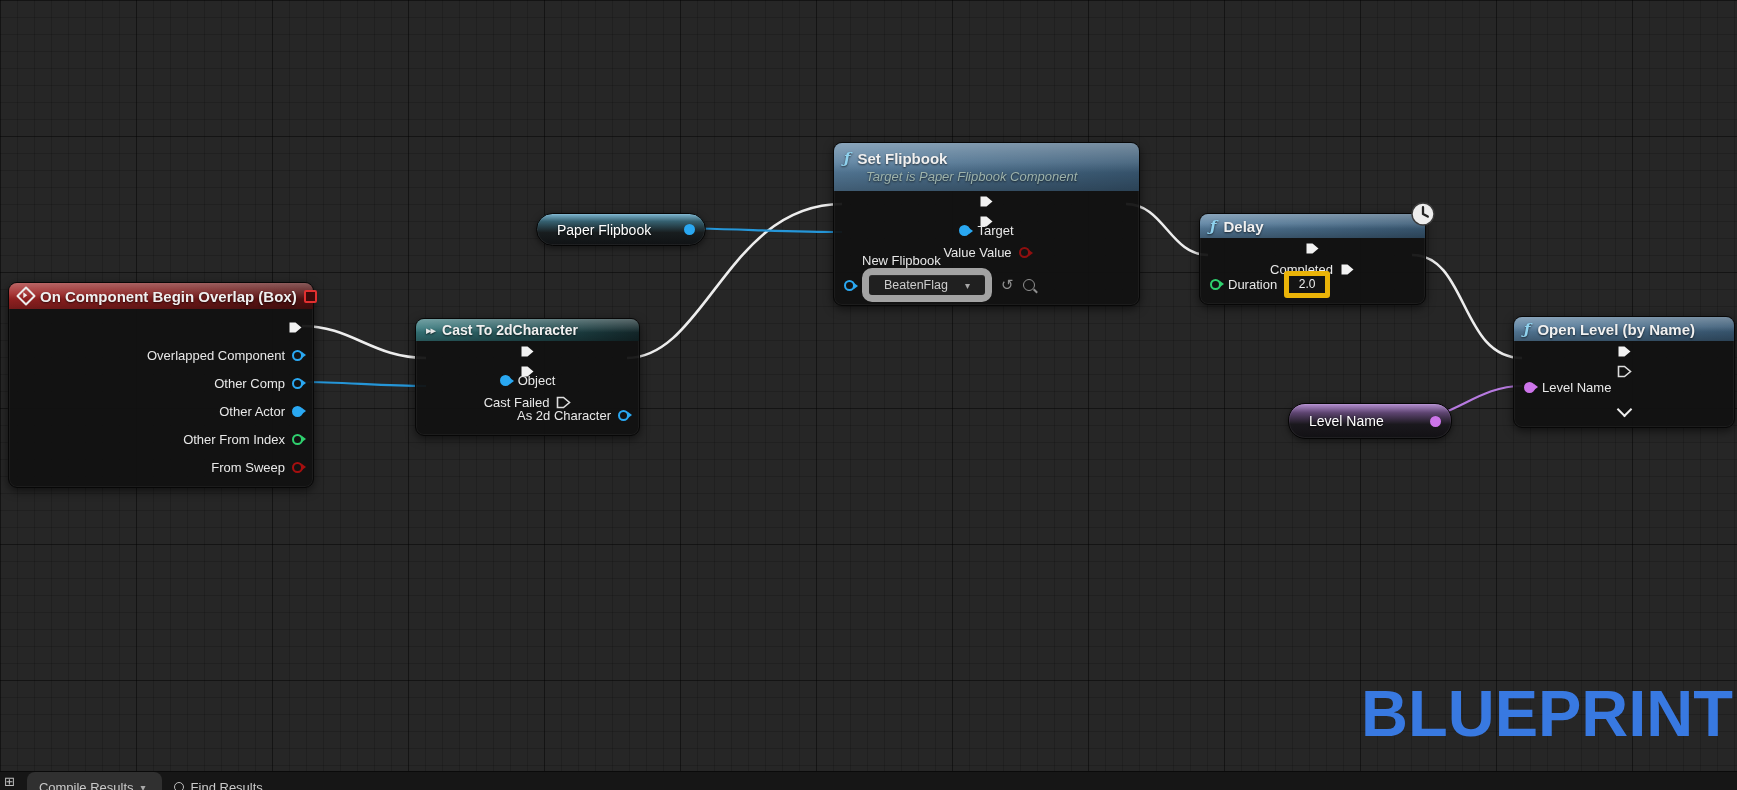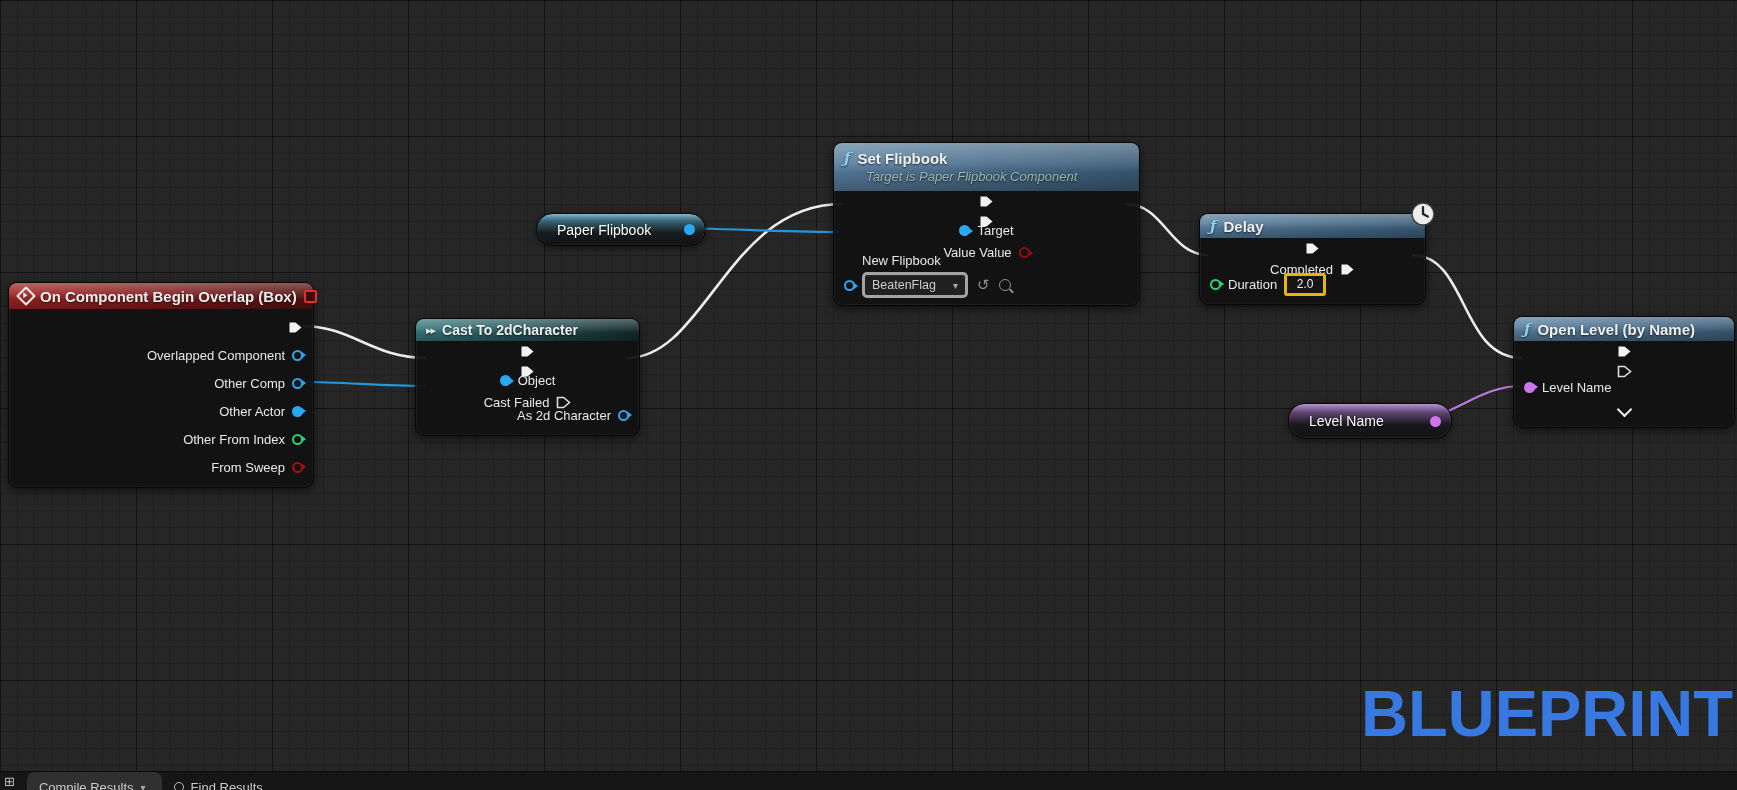--- a/index.html
+++ b/index.html
@@ -83,35 +83,35 @@
   .pill-blue{background:linear-gradient(180deg,#7db5cf 0%,#35606f 24%,#181d1f 60%,#101214 100%);}
   .pill-purple{background:linear-gradient(180deg,#b48fd0 0%,#5d4470 26%,#1a181d 60%,#121114 100%);}
   .pill-label{text-shadow:0 1px 2px rgba(0,0,0,0.8);white-space:nowrap;}
 
   
   .nf-block{position:relative;padding:0 10px 0 28px;}
   .nf-label{height:20px;line-height:20px;font-size:13px;color:#e8e8e8;}
   .nf-row{height:28px;display:flex;align-items:center;gap:9px;}
   .nf-pin{position:absolute;left:10px;top:29px;}
   .dropdown{
-    height:20px;min-width:86px;background:#202020;border:3px solid #a3a3a3;
-    border-radius:5px;box-shadow:inset 0 1px 0 rgba(255,255,255,0.06);
+    height:20px;min-width:86px;background:#202020;border:7px solid #a3a3a3;
+    border-radius:10px;box-shadow:inset 0 1px 0 rgba(255,255,255,0.06);
     display:flex;align-items:center;justify-content:space-between;gap:6px;
-    padding:0 7px;font-size:12.5px;color:#cdcdcd;
+    padding:0 15px;font-size:12.5px;color:#cdcdcd;
   }
   .dd-chev{font-size:10px;color:#a8a8a8;font-family:"DejaVu Sans",sans-serif;}
   .reset-icon{font-family:"DejaVu Sans",sans-serif;color:#8f8f8f;font-size:15px;line-height:1;}
   .lens{position:relative;width:10px;height:10px;border:1.6px solid #8f8f8f;border-radius:50%;flex:none;}
   .lens::after{content:'';position:absolute;width:5px;height:1.8px;background:#8f8f8f;transform:rotate(45deg);right:-4px;bottom:-2px;}
   .lens.small{width:8px;height:8px;border-color:#bdbdbd;}
   .lens.small::after{background:#bdbdbd;width:4px;}
 
   .valbox{
     min-width:28px;height:17px;padding:0 4px;background:#141414;
-    border:3px solid #eab308;border-radius:3px;font-size:12px;color:#efefef;
+    border:5px solid #eab308;border-radius:3px;font-size:12px;color:#efefef;
     display:flex;align-items:center;justify-content:center;
   }
   .clock-badge{position:absolute;top:-13px;right:-11px;z-index:3;}
   .expand-chevron{width:9px;height:9px;border-right:2.5px solid #ececec;border-bottom:2.5px solid #ececec;transform:rotate(45deg);margin:-4px auto 0 auto;}
   .chev-row{height:20px;display:flex;align-items:center;justify-content:center;}
 
   
   .bottom-bar{
     position:absolute;left:0;right:0;bottom:0;height:18px;z-index:4;
     background:#161616;border-top:1px solid #0a0a0a;overflow:hidden;

